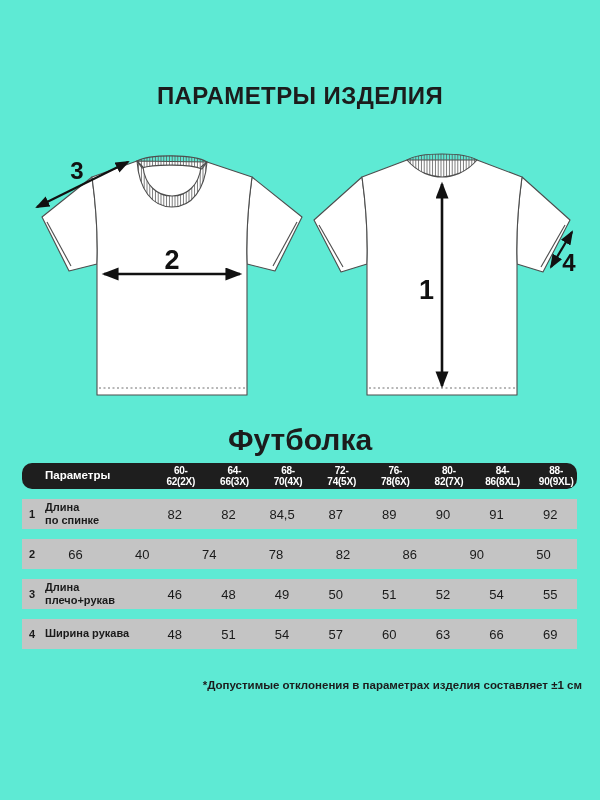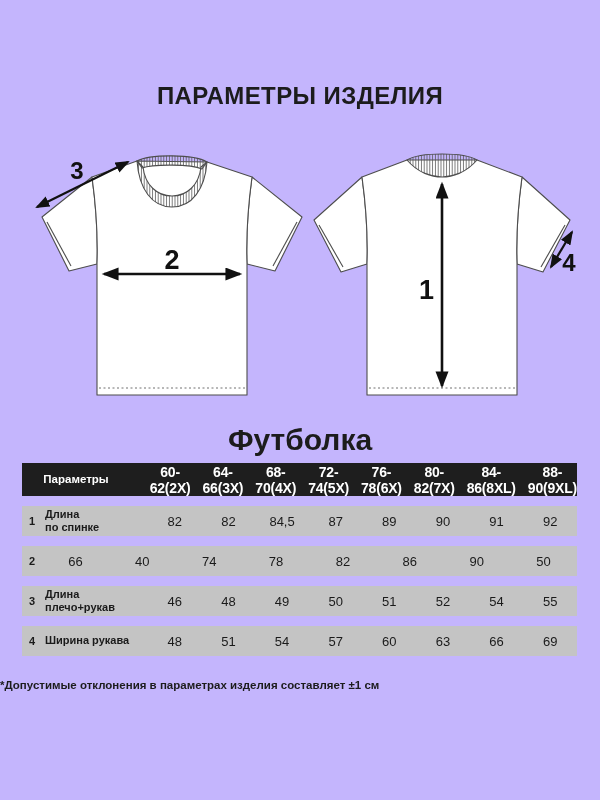--- a/index.html
+++ b/index.html
@@ -1,37 +1,37 @@
 <!DOCTYPE html>
 <html><head>
 <meta charset="utf-8">
 <style>
   html,body{margin:0;padding:0;background:#ffffff;}
   body{width:600px;height:800px;font-family:"Liberation Sans",sans-serif;color:#1a1a1a;}
-  .page{position:relative;width:600px;height:800px;overflow:hidden;background:#c4b5fd;}
+  .page{position:relative;width:600px;height:800px;overflow:hidden;background:#5eead4;}
 
   .page-title{position:absolute;top:82px;left:0;width:600px;margin:0;text-align:center;
     font-size:24px;font-weight:700;letter-spacing:.4px;color:#1c1c1c;}
 
   .diagram{position:absolute;top:140px;left:0;width:600px;height:272px;}
 
   .product-name{position:absolute;top:423px;left:0;width:600px;margin:0;text-align:center;
     font-size:30px;font-weight:700;color:#1c1c1c;}
 
   .size-table{position:absolute;top:463px;left:22px;width:555px;}
-  .thead{display:flex;align-items:center;background:#1e1e1e;color:#ffffff;height:33px;margin-bottom:3px;}
+  .thead{display:flex;align-items:center;background:#1e1e1e;color:#ffffff;height:26px;margin-bottom:3px;border-radius:10px;}
   .trow{display:flex;align-items:center;background:#c4c4c4;height:30px;margin-top:10px;}
   .c{box-sizing:border-box;}
   .c.num{width:20px;text-align:center;font-size:11px;font-weight:700;}
   .c.label{width:106px;padding-left:3px;font-size:11px;font-weight:700;line-height:1.2;}
   .thead .c.label{font-size:11.5px;font-weight:700;}
   .c.val{flex:1;text-align:center;font-size:13px;font-weight:400;}
-  .thead .c.val{font-size:14px;font-weight:700;letter-spacing:-0.2px;margin-left:12px;}
+  .thead .c.val{font-size:10px;font-weight:700;letter-spacing:-0.2px;margin-left:12px;}
 
-  .footnote{position:absolute;top:679px;left:0;width:582px;margin:0;text-align:left;
+  .footnote{position:absolute;top:679px;left:0;width:582px;margin:0;text-align:right;
     font-size:11.5px;font-weight:700;color:#1c1c1c;}
 </style>
 </head>
 <body>
 
 <div class="page">
 
   <h1 class="page-title">ПАРАМЕТРЫ ИЗДЕЛИЯ</h1>
 
   <div class="diagram">

